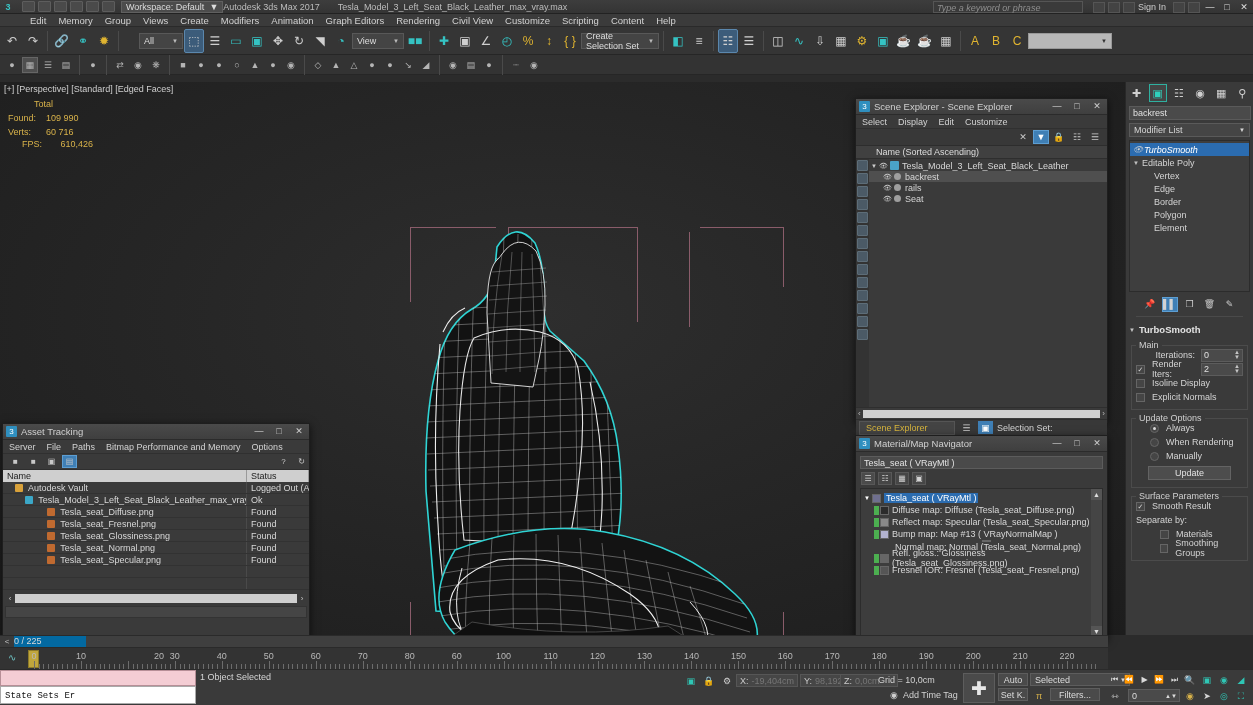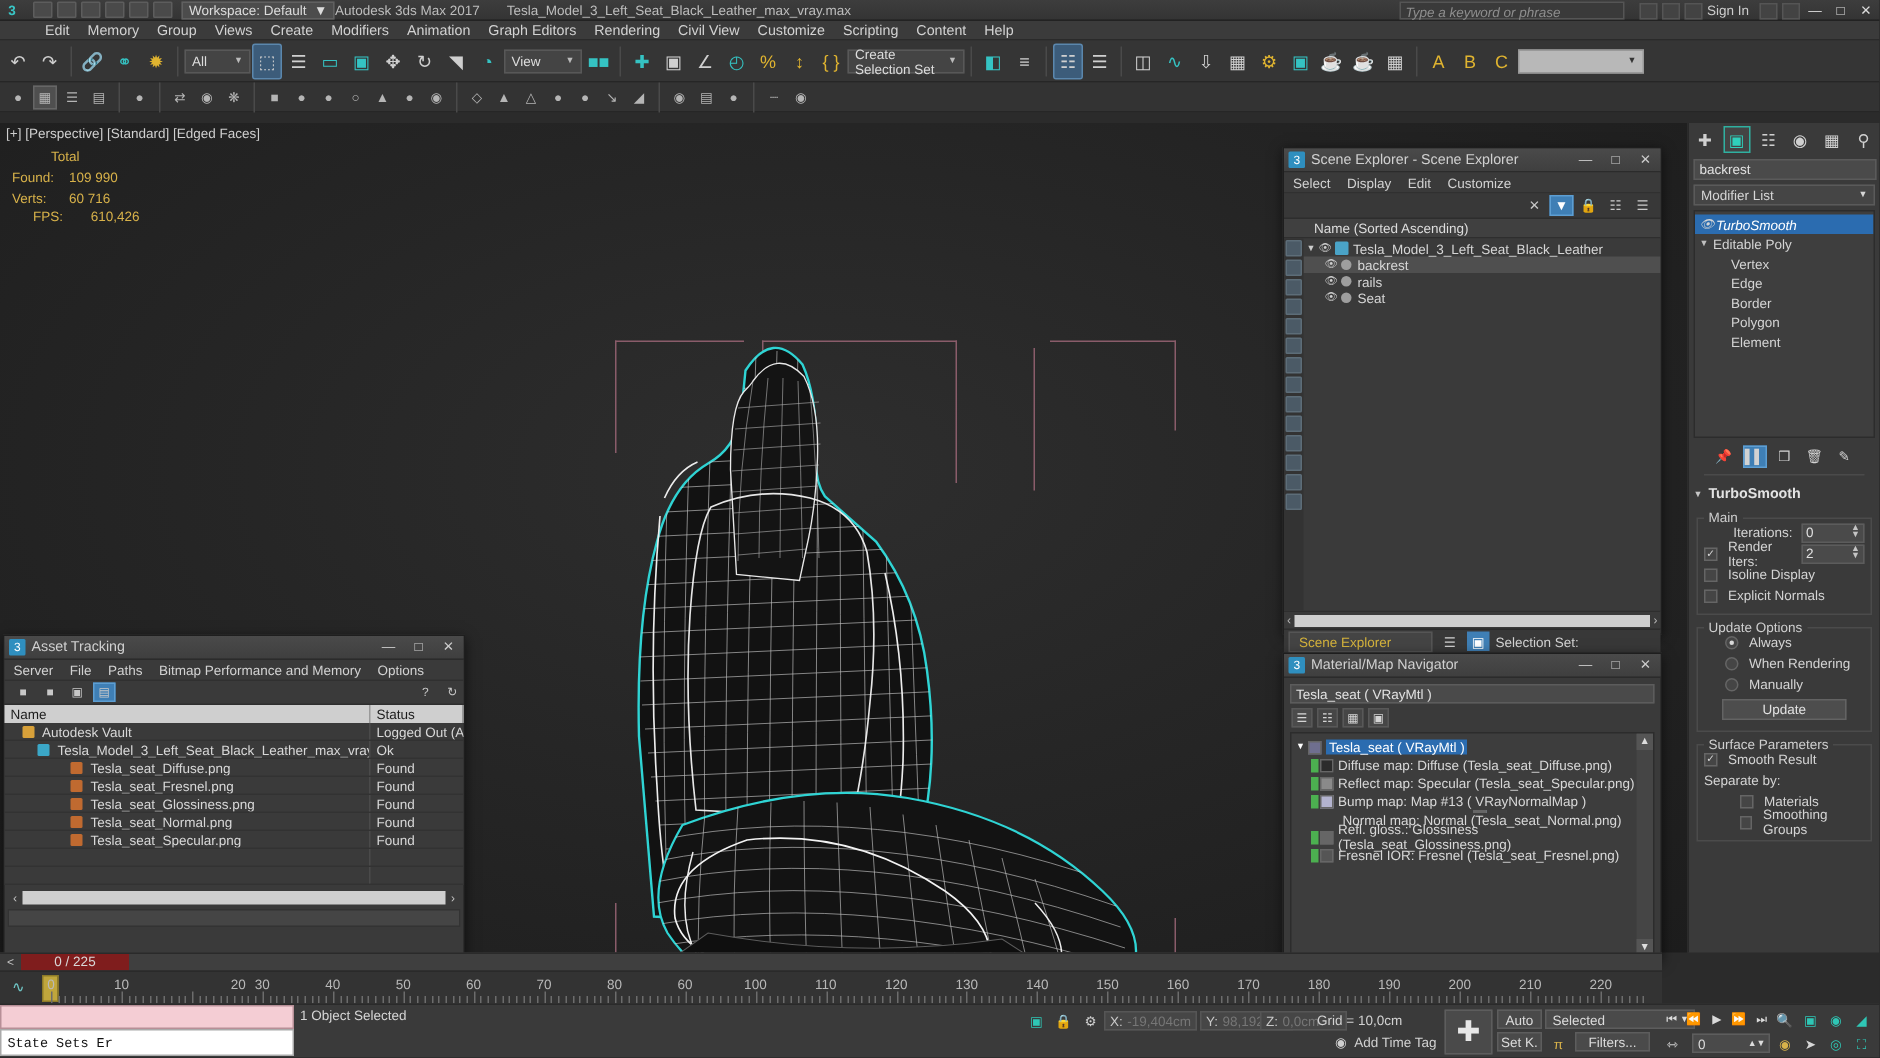--- a/index.html
+++ b/index.html
@@ -186,21 +186,21 @@
   .rb{ width:9px;height:9px;border:1px solid #656565; background:#454545; border-radius:50%;
        display:inline-block; margin-right:4px; position:relative;}
   .rb.on::after{ content:""; position:absolute; left:2px; top:2px; width:3px;height:3px;border-radius:50%;background:#d8d8d8;}
   .ubtn{ margin:3px 12px 2px 12px; height:14px; background:#4d4d4d; border:1px solid #636363;
          font-size:9px; color:#e2e2e2; display:flex; align-items:center; justify-content:center;}
 
   
   #timebar{ position:absolute; left:0; top:635px; width:1108px; height:12px; background:#3a3a3a;
             display:flex; align-items:center; border-top:1px solid #2a2a2a;}
   #timebar .ar{ width:14px; text-align:center; font-size:8px; color:#c5c5c5;}
-  #timebar .fr{ width:72px; text-align:center; font-size:9px; color:#d8d8d8; background:#7f1d1d; height:11px; line-height:11px;}
+  #timebar .fr{ width:72px; font-size:9px; color:#d8d8d8; background:#0369a1; height:11px; line-height:11px;}
   #timebar .rest{ flex:1; height:11px; background:#3f3f3f;}
   #ruler{ position:absolute; left:0; top:647px; width:1108px; height:22px; background:#333;
           border-top:1px solid #2a2a2a; overflow:hidden;}
   #ruler .tick{ position:absolute; bottom:0; width:1px; background:#6c6c6c;}
   #ruler .lbl{ position:absolute; top:3px; font-size:9px; color:#b9b9b9; transform:translateX(-50%);}
   #ruler .slider{ position:absolute; left:28px; top:2px; width:11px; height:18px; background:#c0a63c;
                   border:1px solid #8d7a28;}
   #ruler .curve{ position:absolute; left:8px; top:4px; font-size:10px; color:#6fc5c5;}
 
   
@@ -294,21 +294,21 @@
 <div id="menu-logo"></div>
 
 <div id="maintoolbar" class="row">
   <div class="ti">↶</div>
   <div class="ti">↷</div>
   <div class="sep"></div>
   <div class="ti sw-teal">🔗</div>
   <div class="ti sw-teal">⚭</div>
   <div class="ti sw-yel">✹</div>
   <div class="sep"></div>
-  <div class="dd" style="width:44px;">
+  <div class="dd" style="width:44px;margin-left:16px;">
     <span>All</span>
     <span class="arw">▼</span>
   </div>
   <div class="ti on">⬚</div>
   <div class="ti">☰</div>
   <div class="ti sw-teal">▭</div>
   <div class="ti sw-teal">▣</div>
   <div class="ti">✥</div>
   <div class="ti">↻</div>
   <div class="ti">◥</div>

